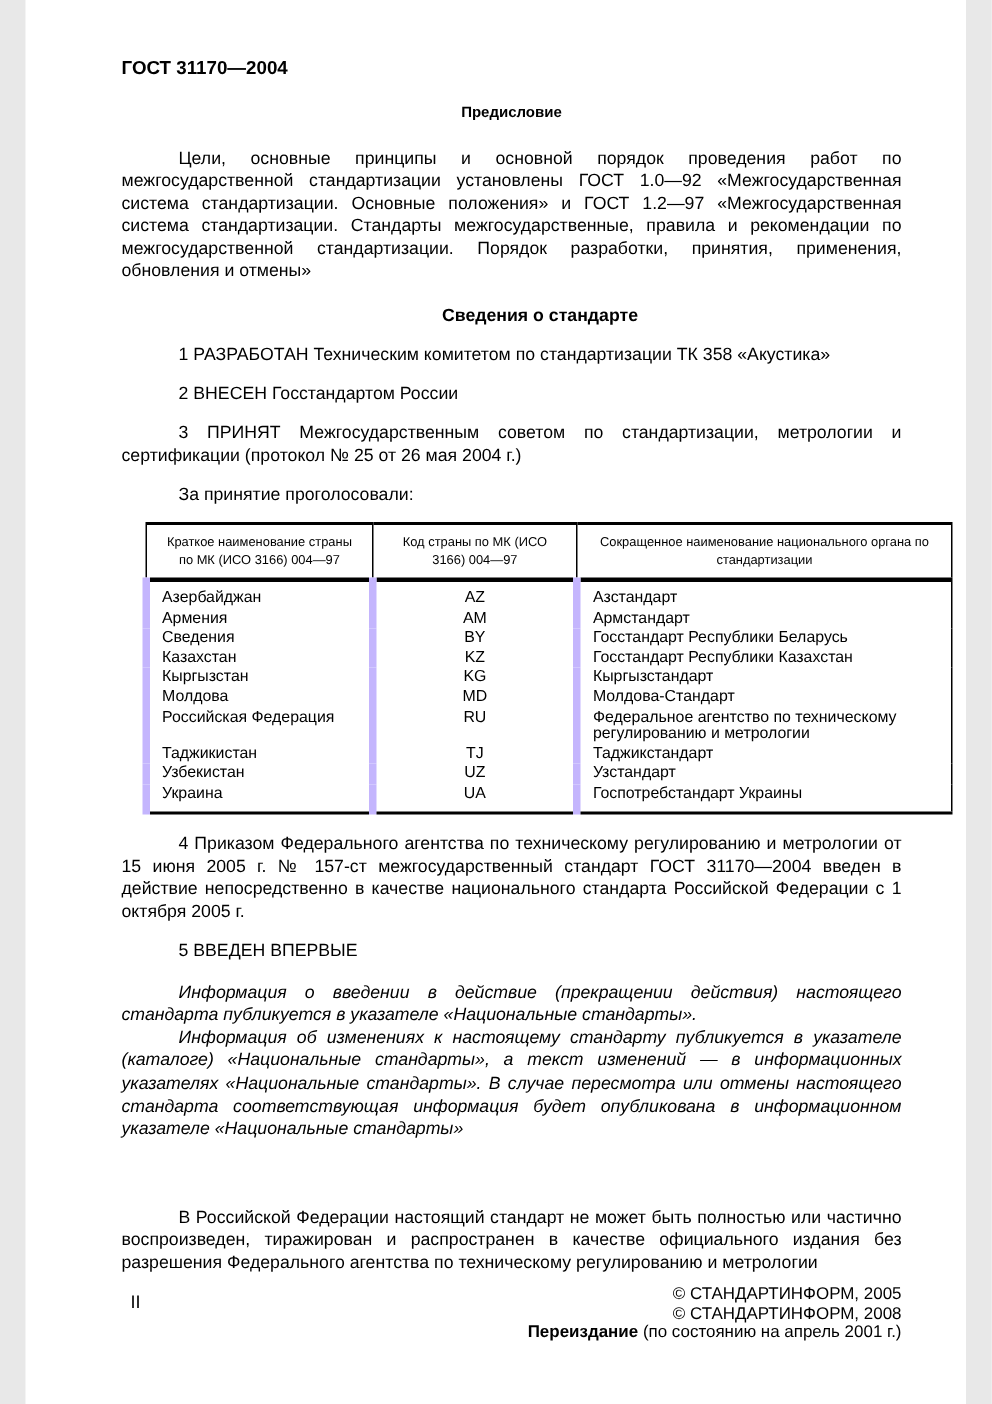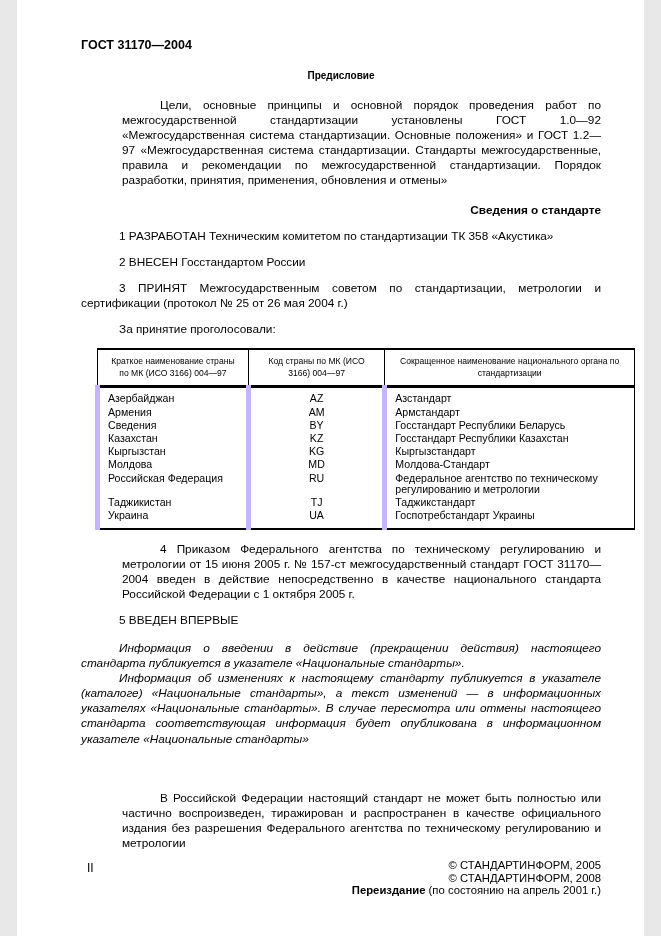--- a/index.html
+++ b/index.html
@@ -27,28 +27,28 @@
     line-height: 1.2;
     text-align: center;
     margin: 0 0 16px 0;
   }
   .para {
     font-size: 11.8px;
     line-height: 1.28;
     text-align: justify;
     margin: 0 0 11px 0;
   }
-  .indent { text-indent: 38px; margin-left: 41px; }
+  .indent { text-indent: 38px; }
   .section-heading {
     font-weight: bold;
     font-size: 11.8px;
     line-height: 1.28;
     text-indent: 38px;
     margin: 14px 0 11px 0;
-    text-align: right;
+    text-align: center;
   }
   .clause { margin: 0 0 11px 0; }
   table.country-table {
     border-collapse: collapse;
     table-layout: fixed;
     width: 540px;
     margin: 3px 0 12px 14px;
   }
   table.country-table col.c1 { width: 28.1%; }
   table.country-table col.c2 { width: 25.4%; }
@@ -167,20 +167,25 @@
           <td>Российская Федерация</td>
           <td class="center">RU</td>
           <td>Федеральное агентство по техническому регулированию и метрологии</td>
         </tr>
         <tr>
           <td>Таджикистан</td>
           <td class="center">TJ</td>
           <td>Таджикстандарт</td>
         </tr>
         <tr>
+          <td>Узбекистан</td>
+          <td class="center">UZ</td>
+          <td>Узстандарт</td>
+        </tr>
+        <tr>
           <td>Украина</td>
           <td class="center">UA</td>
           <td>Госпотребстандарт Украины</td>
         </tr>
       </tbody>
   </table>
 
   <p class="para indent">4 Приказом Федерального агентства по техническому регулированию и метрологии от 15 июня 2005 г. № 157-ст межгосударственный стандарт ГОСТ 31170—2004 введен в действие непосредственно в качестве национального стандарта Российской Федерации с 1 октября 2005 г.</p>
 
   <p class="para indent clause">5 ВВЕДЕН ВПЕРВЫЕ</p>

